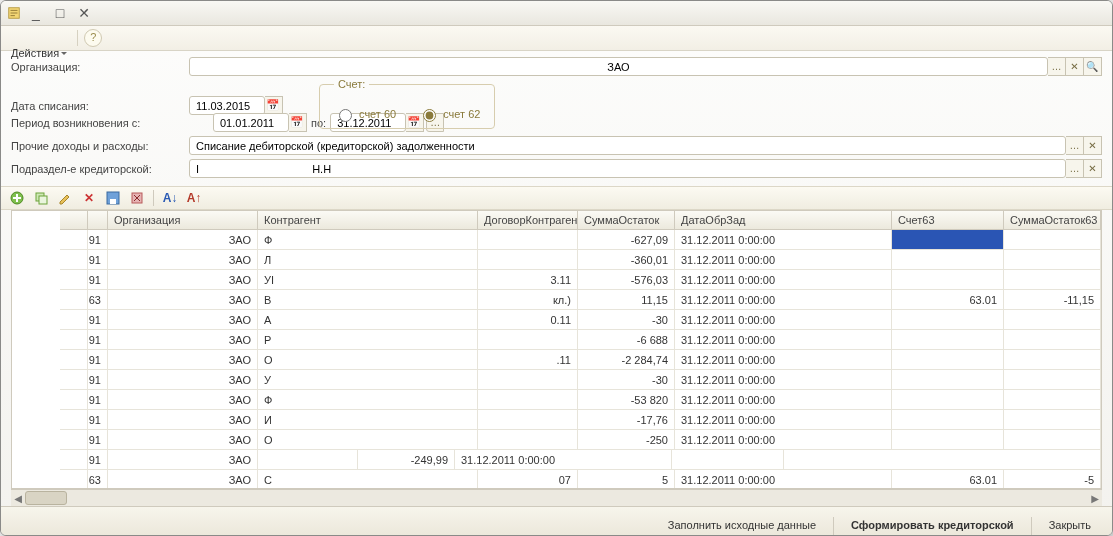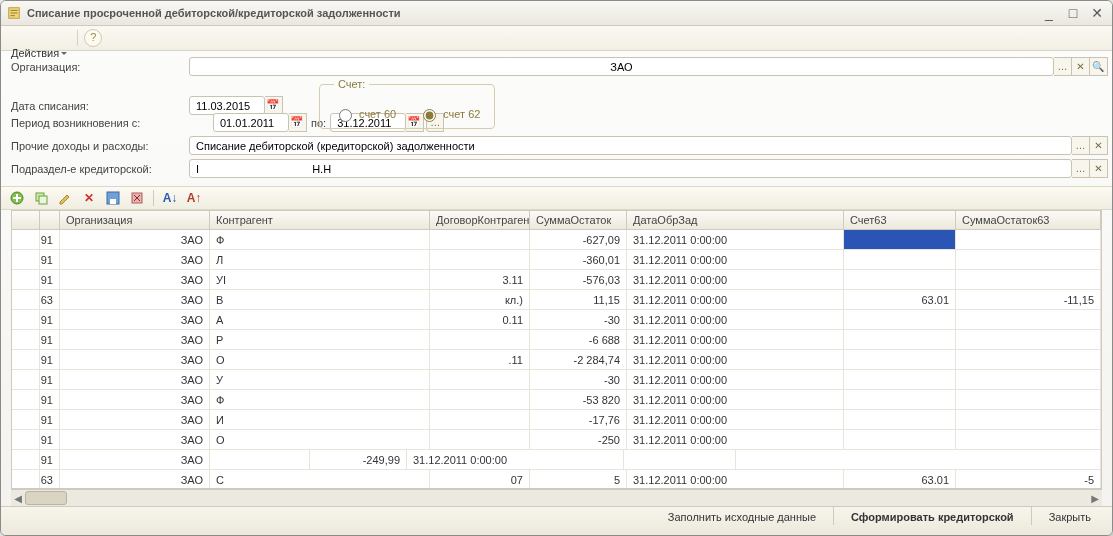--- a/index.html
+++ b/index.html
@@ -5,79 +5,78 @@
 html,body{margin:0;padding:0;font-family:Tahoma,Arial,sans-serif;font-size:11px;color:#333;background:#eee;}
 .window{width:1113px;height:536px;background:linear-gradient(#fdfdfc,#f3f2ee);border:1px solid #8a8a88;border-radius:6px;box-shadow:2px 2px 6px rgba(0,0,0,.25);box-sizing:border-box;display:flex;flex-direction:column;overflow:hidden;}
 .titlebar{height:24px;background:linear-gradient(#f9f8f4,#e9e7df);border-bottom:1px solid #cfcabd;display:flex;align-items:center;padding:0 6px;gap:6px;}
 .titlebar .ico{width:14px;height:14px;}
 .titlebar .title{font-weight:bold;color:#555;flex:1;}
 .titlebar .wbtn{width:18px;font-size:14px;text-align:center;color:#555;cursor:default;}
 .toolbar{height:24px;background:linear-gradient(#fbf9f2,#f2efe5);border-bottom:1px solid #d8d4c6;display:flex;align-items:center;padding:0 6px;gap:6px;}
 .toolbar .drop{display:inline-flex;align-items:center;gap:2px;padding:1px 4px;margin-top:30px;}
 .toolbar .drop:after{content:"";border:3px solid transparent;border-top-color:#666;margin-top:3px;}
 .toolbar .help{width:16px;height:16px;border:1px solid #d0c9b2;border-radius:50%;text-align:center;line-height:14px;color:#9b8d4e;background:#fdfbef;}
-.form-area{padding:6px 4px 4px 10px;}
+.form-area{padding:6px 10px 4px 10px;}
 .form-row{display:flex;align-items:center;margin-bottom:4px;gap:6px;}
 .form-label{width:172px;color:#444;}
 .field{display:flex;align-items:center;}
 .textbox{height:19px;border:1px solid #c8c3b2;background:#fff;border-radius:3px;padding:0 4px;display:flex;align-items:center;box-sizing:border-box;}
 .textbox input{border:none;outline:none;font:inherit;width:100%;background:transparent;}
 .wide{flex:1;}
 .textbox.center input{text-align:center;}
 .tb-btn{width:18px;height:19px;border:1px solid #c8c3b2;border-left:none;background:#f7f5ec;display:flex;align-items:center;justify-content:center;font-size:10px;color:#766c43;box-sizing:border-box;}
 .tb-btn.sep{border-left:1px solid #c8c3b2;margin-left:2px;border-radius:3px 0 0 3px;}
 .cal-ico{font-size:11px;}
 fieldset.acct{border:1px solid #d7cdae;border-radius:4px;margin:0 0 0 30px;padding:4px 14px 6px 14px;}
 fieldset.acct legend{color:#8a7a3b;padding:0 4px;}
 .radio-row{display:flex;gap:22px;align-items:center;color:#8a7a3b;margin-top:12px;}
 .radio-row label{display:flex;align-items:center;gap:4px;}
 .radio-row input{accent-color:#8a7a3b;}
 .grid-toolbar{height:22px;background:linear-gradient(#fcfaf2,#f0ede1);border-top:1px solid #dcd7c7;border-bottom:1px solid #dcd7c7;display:flex;align-items:center;padding:0 8px;gap:8px;}
 .gtb-ico{width:16px;height:16px;display:flex;align-items:center;justify-content:center;font-size:12px;}
 .gtb-sep{width:1px;height:16px;background:#cfcabd;}
-.grid-wrap{flex:1;display:flex;flex-direction:column;border:1px solid #cfcabd;margin:0 10px;background:#fff;overflow:hidden;}
+.grid-wrap{flex:1;display:flex;flex-direction:column;border:1px solid #cfcabd;margin:0 10px;background:#fff;overflow:hidden;padding-left:48px;}
 .grid-head{display:flex;background:linear-gradient(#fbfaf5,#ece9dd);border-bottom:1px solid #cfcabd;}
 .gh{border-right:1px solid #cfcabd;padding:3px 6px;color:#444;box-sizing:border-box;white-space:nowrap;overflow:hidden;}
 .grid-body{flex:1;overflow:auto;}
 .gr{display:flex;border-bottom:1px solid #e7e4da;height:19px;}
 .gc{border-right:1px solid #e7e4da;padding:1px 6px;box-sizing:border-box;white-space:nowrap;overflow:hidden;display:flex;align-items:center;}
 .gc.r{justify-content:flex-end;}
 .c0{width:28px;}
 .c1{width:20px;justify-content:center;}
 .c2{width:150px;}
 .c3{width:220px;}
 .c4{width:100px;}
 .c5{width:97px;}
 .c6{width:217px;}
 .c7{width:112px;}
 .c8{flex:1;}
 .sel{background:#2a55b4;color:#fff;}
 .sb-h{height:16px;background:#ece9e0;border-top:1px solid #cfcabd;position:relative;margin:0 10px;display:flex;align-items:center;}
 .sb-h .thumb{position:absolute;left:14px;width:40px;height:12px;background:#d9d4c4;border:1px solid #b9b39f;border-radius:3px;}
 .sb-h .arrow{width:14px;text-align:center;color:#777;font-size:10px;}
 .sb-h .sp{flex:1;}
-.footer{height:28px;background:linear-gradient(#f7f5ec,#ece8db);border-top:1px solid #cfcabd;display:flex;align-items:flex-start;justify-content:flex-end;padding:0 10px;gap:4px;}
+.footer{height:28px;background:linear-gradient(#f7f5ec,#ece8db);border-top:1px solid #cfcabd;display:flex;align-items:flex-end;justify-content:flex-end;padding:0 10px;gap:4px;}
 .footer .btn{padding:3px 10px;border:1px solid transparent;border-radius:3px;}
 .footer .btn.main{font-weight:bold;}
 .footer .sep2{width:1px;height:18px;background:#cfcabd;margin:0 2px;}
 svg{display:block;}
 </style>
 </head>
 <body>
 
 <div class="window">
 
   <div class="titlebar">
     <span class="ico">
       <svg viewBox="0 0 16 16">
           <rect x="2" y="2" width="12" height="12" fill="#f2d574" stroke="#b2963a"></rect>
           <path d="M4 5h8M4 8h8M4 11h5" stroke="#8a7230" stroke-width="1"></path>
         </svg>
     </span>
-    <span class="title">Списание просроченной дебиторской/кредиторской задолженности</span>
     <span class="wbtn">_</span>
     <span class="wbtn">□</span>
     <span class="wbtn">✕</span>
   </div>
 
   <div class="toolbar">
     <span class="drop">
         <span>Действия</span>
       </span>
     <span style="width:1px;height:16px;background:#d6d1c1;"></span>

